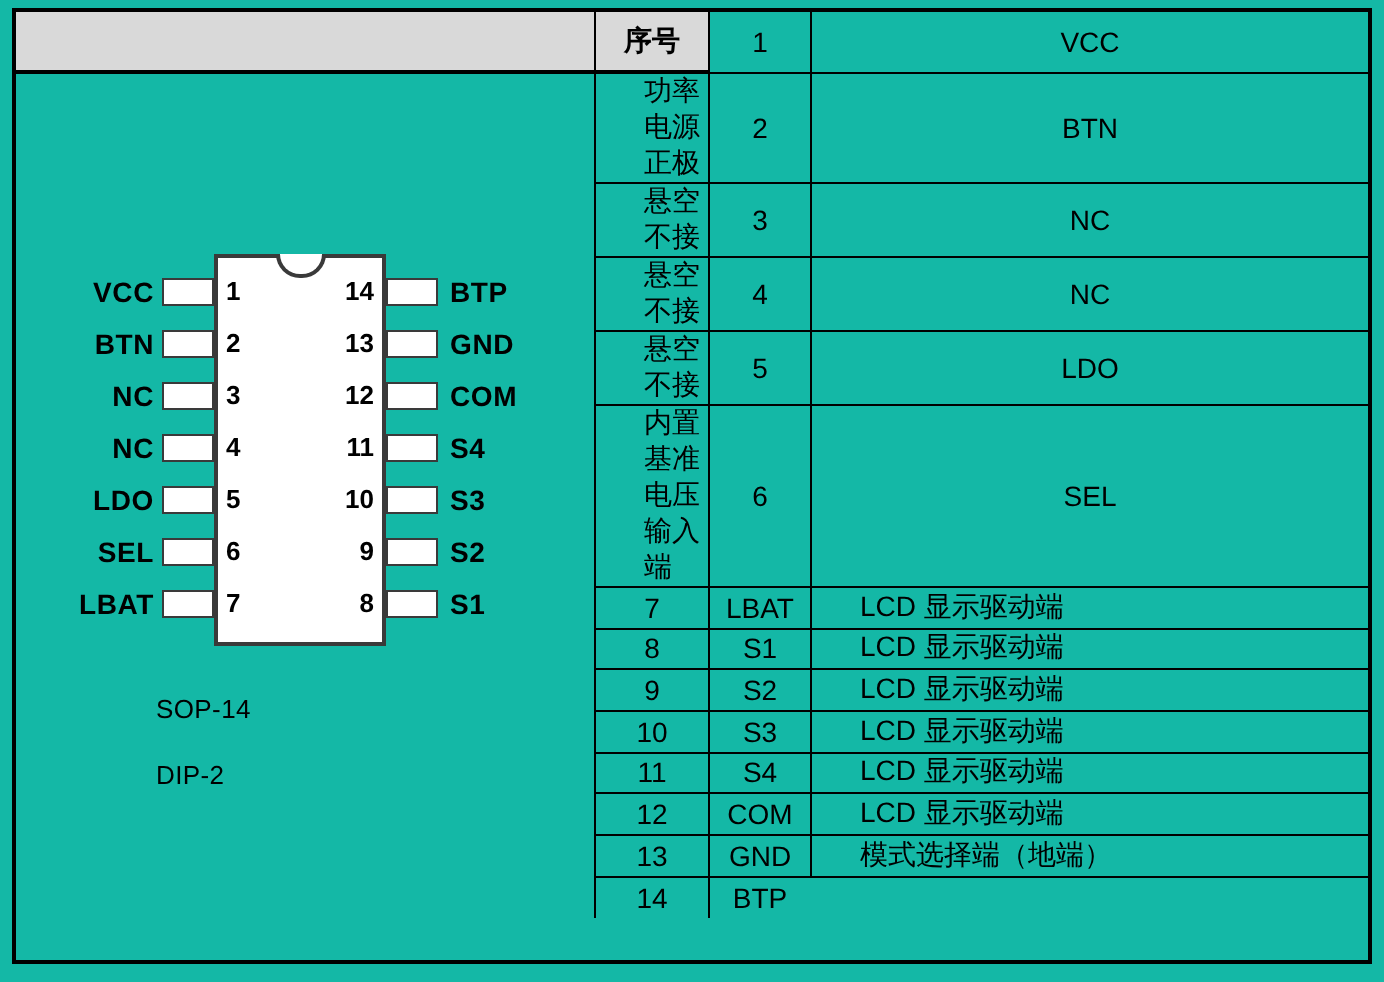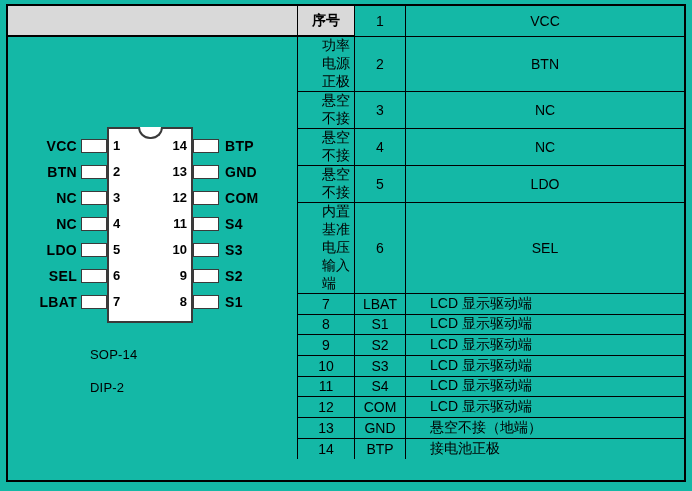--- a/index.html
+++ b/index.html
@@ -33,21 +33,21 @@
     border-radius:0 0 14px 14px;box-sizing:border-box;
   }
   .pinrow{position:absolute;left:0;width:100%;height:14px;}
   .pinrow>span{position:absolute;display:block;height:14px;line-height:14px;}
   .plabel{left:0;width:69px;text-align:right;font-weight:bold;font-size:14px;letter-spacing:0.3px;}
   .lpin{left:73px;width:26px;height:13px;border:1.5px solid #3a3a3a;box-sizing:border-box;background:#fff;}
   .lnum{left:105px;width:30px;text-align:left;font-weight:bold;font-size:13px;}
   .rnum{left:141px;width:38px;text-align:right;font-weight:bold;font-size:13px;}
   .rpin{left:185px;width:26px;height:13px;border:1.5px solid #3a3a3a;box-sizing:border-box;background:#fff;}
   .rlabel{left:217px;width:70px;text-align:left;font-weight:bold;font-size:14px;letter-spacing:0.3px;}
-  .pkg{position:absolute;left:82px;font-size:13px;letter-spacing:0.2px;}
+  .pkg{position:absolute;left:70px;font-size:13px;letter-spacing:0.2px;}
 </style>
 </head>
 <body>
 
 <div class="page">
   <div class="dtable">
 
     <div class="cell hcell"></div>
     <div class="cell hcell vline">序号</div>
 
@@ -158,20 +158,19 @@
     <div class="cell vline bline num-cell">11</div>
     <div class="cell vline bline name-cell">S4</div>
     <div class="cell vline bline desc-cell">LCD 显示驱动端</div>
 
     <div class="cell vline bline num-cell">12</div>
     <div class="cell vline bline name-cell">COM</div>
     <div class="cell vline bline desc-cell">LCD 显示驱动端</div>
 
     <div class="cell vline bline num-cell">13</div>
     <div class="cell vline bline name-cell">GND</div>
-    <div class="cell vline bline desc-cell">悬空不接（地端）</div>
+    <div class="cell vline bline desc-cell">模式选择端（地端）</div>
 
     <div class="cell vline num-cell">14</div>
     <div class="cell vline name-cell">BTP</div>
-    <div class="cell vline desc-cell">接电池正极</div>
 
   </div>
 </div>
 
 </body></html>

